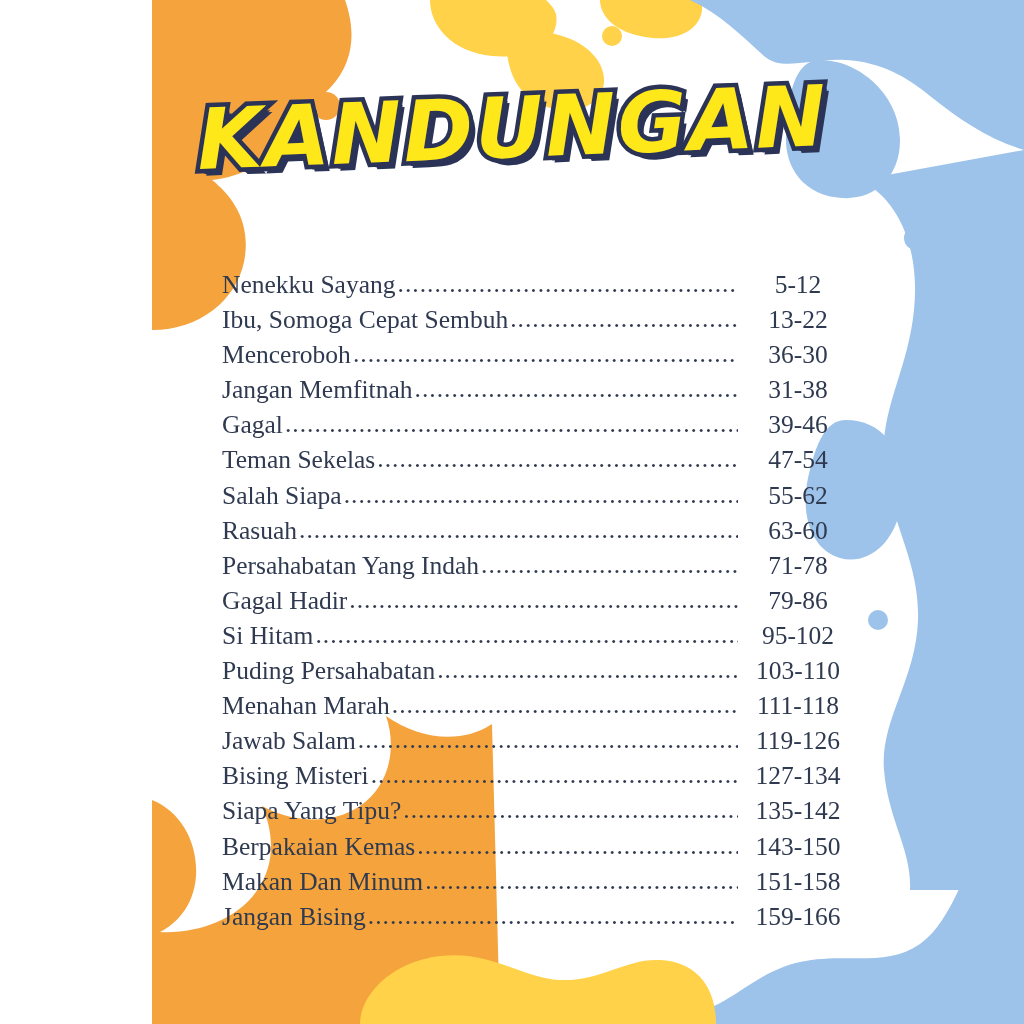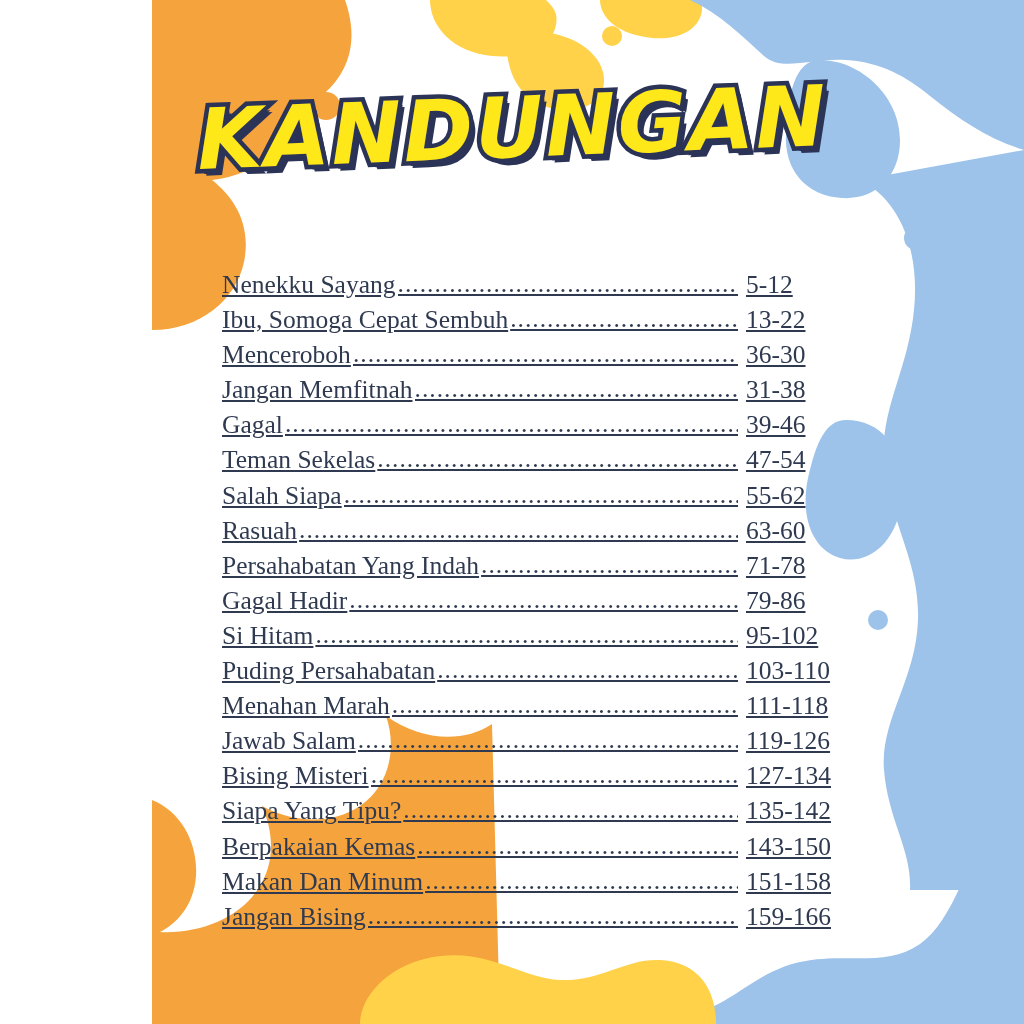--- a/index.html
+++ b/index.html
@@ -64,40 +64,39 @@
     z-index: 6;
   }
   .toc-row {
     display: flex;
     align-items: baseline;
     font-size: 25.5px;
     color: #2f3a50;
     line-height: 1.0;
     margin-bottom: 9.6px;
     white-space: nowrap;
-    text-decoration: underline;
   }
   .toc-title {
     flex: 0 0 auto;
   }
   .toc-dots {
     flex: 1 1 auto;
     overflow: hidden;
     margin: 0 2px;
     color: #2f3a50;
     font-size: 25.5px;
     letter-spacing: 1px;
     transform: translateY(-1px);
   }
   .toc-dots::after {
     content: "........................................................................................................";
   }
   .toc-pages {
     flex: 0 0 auto;
-    text-align: left;
+    text-align: center;
     min-width: 104px;
     padding-left: 6px;
   }
 </style>
 </head>
 <body>
 
 <div id="page">
 
   <div class="deco-layer">

